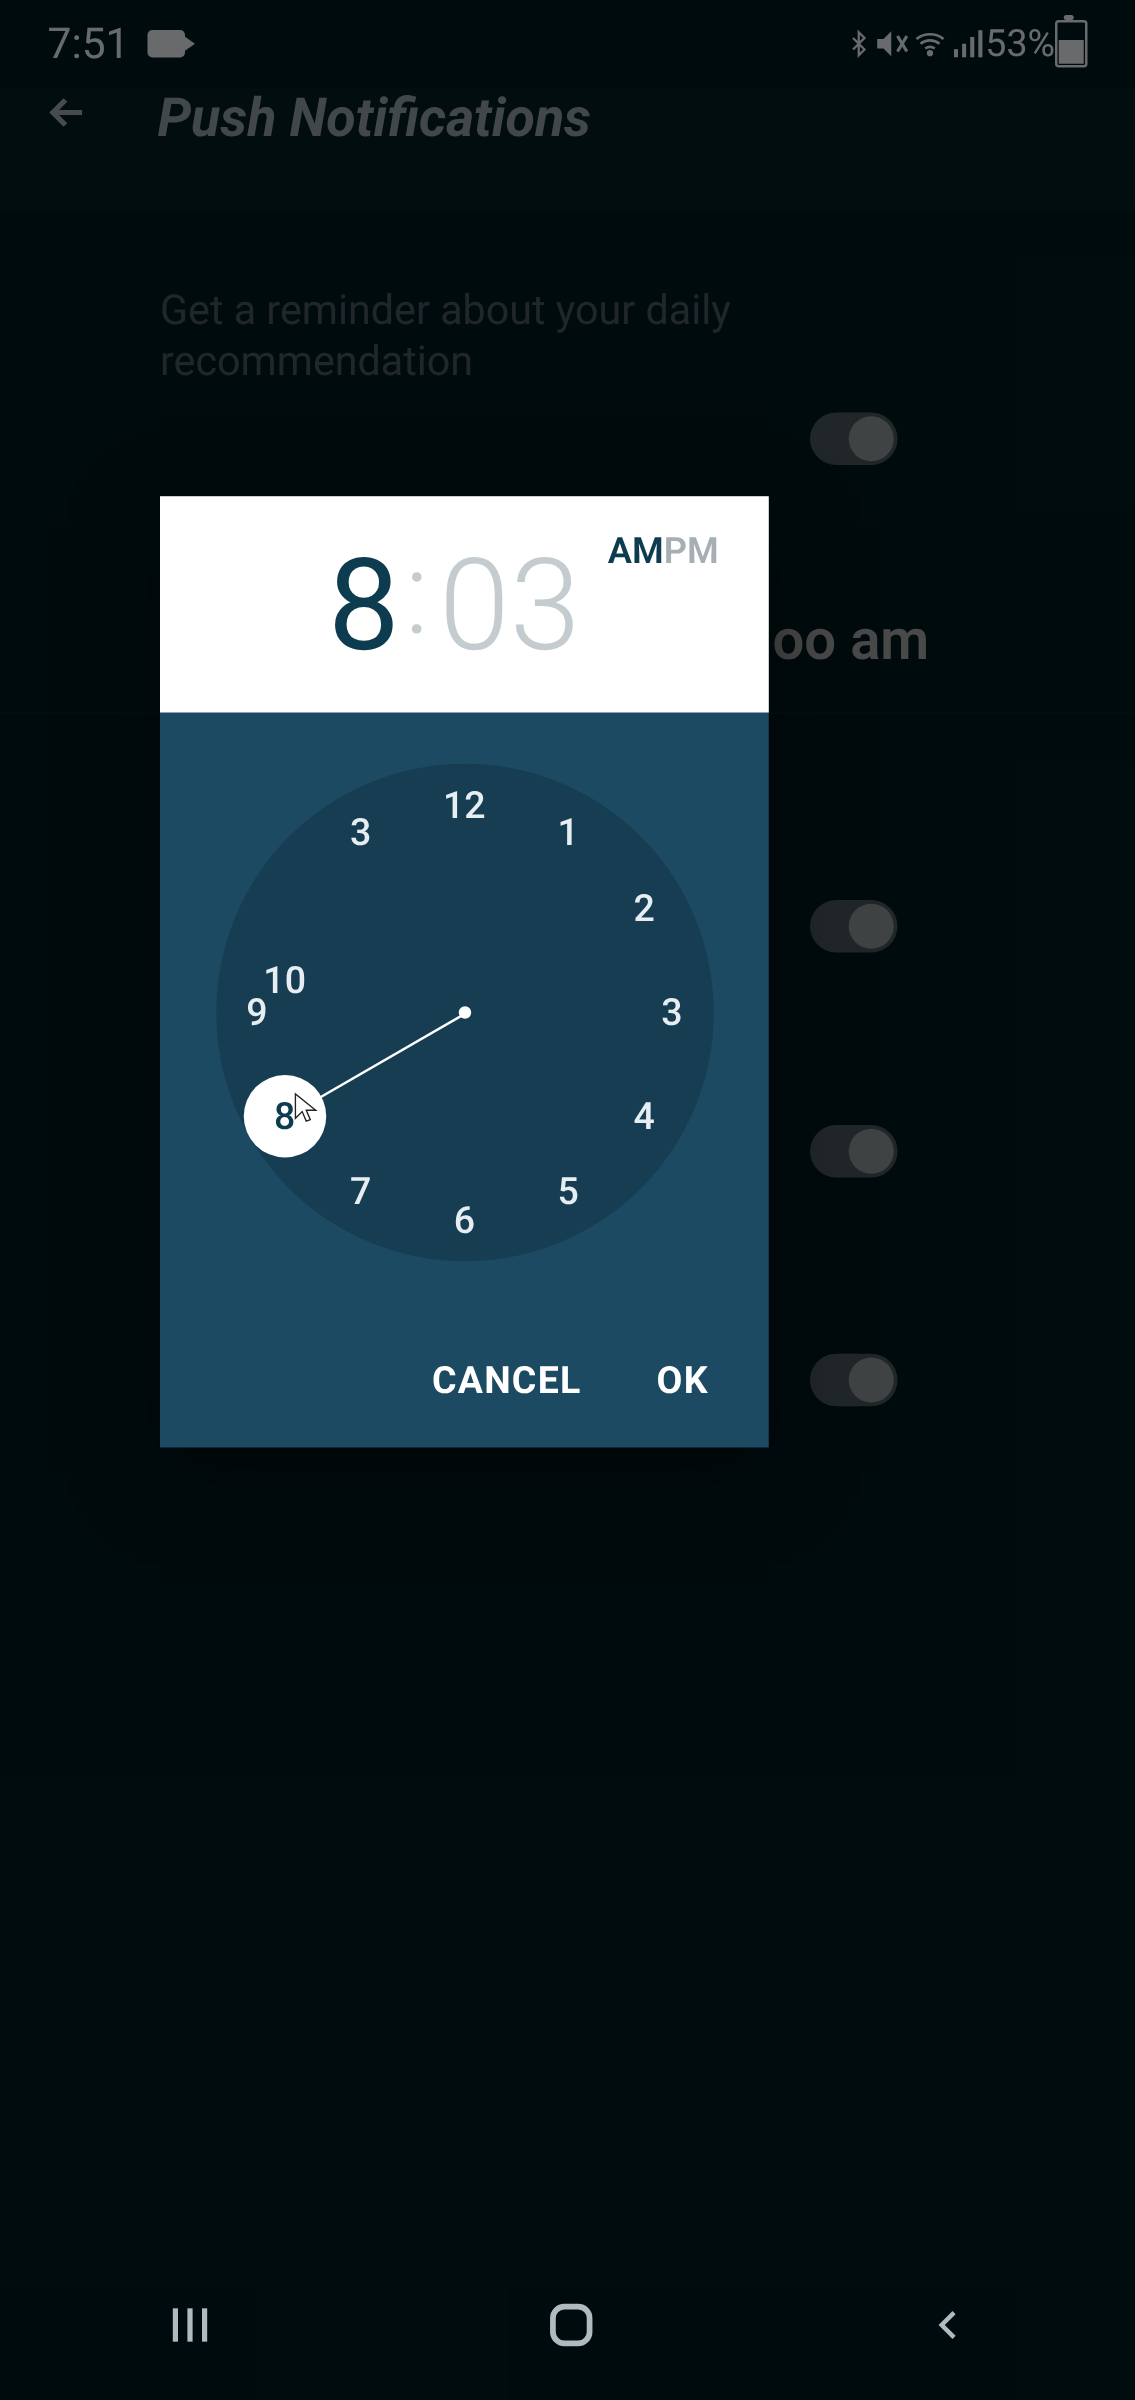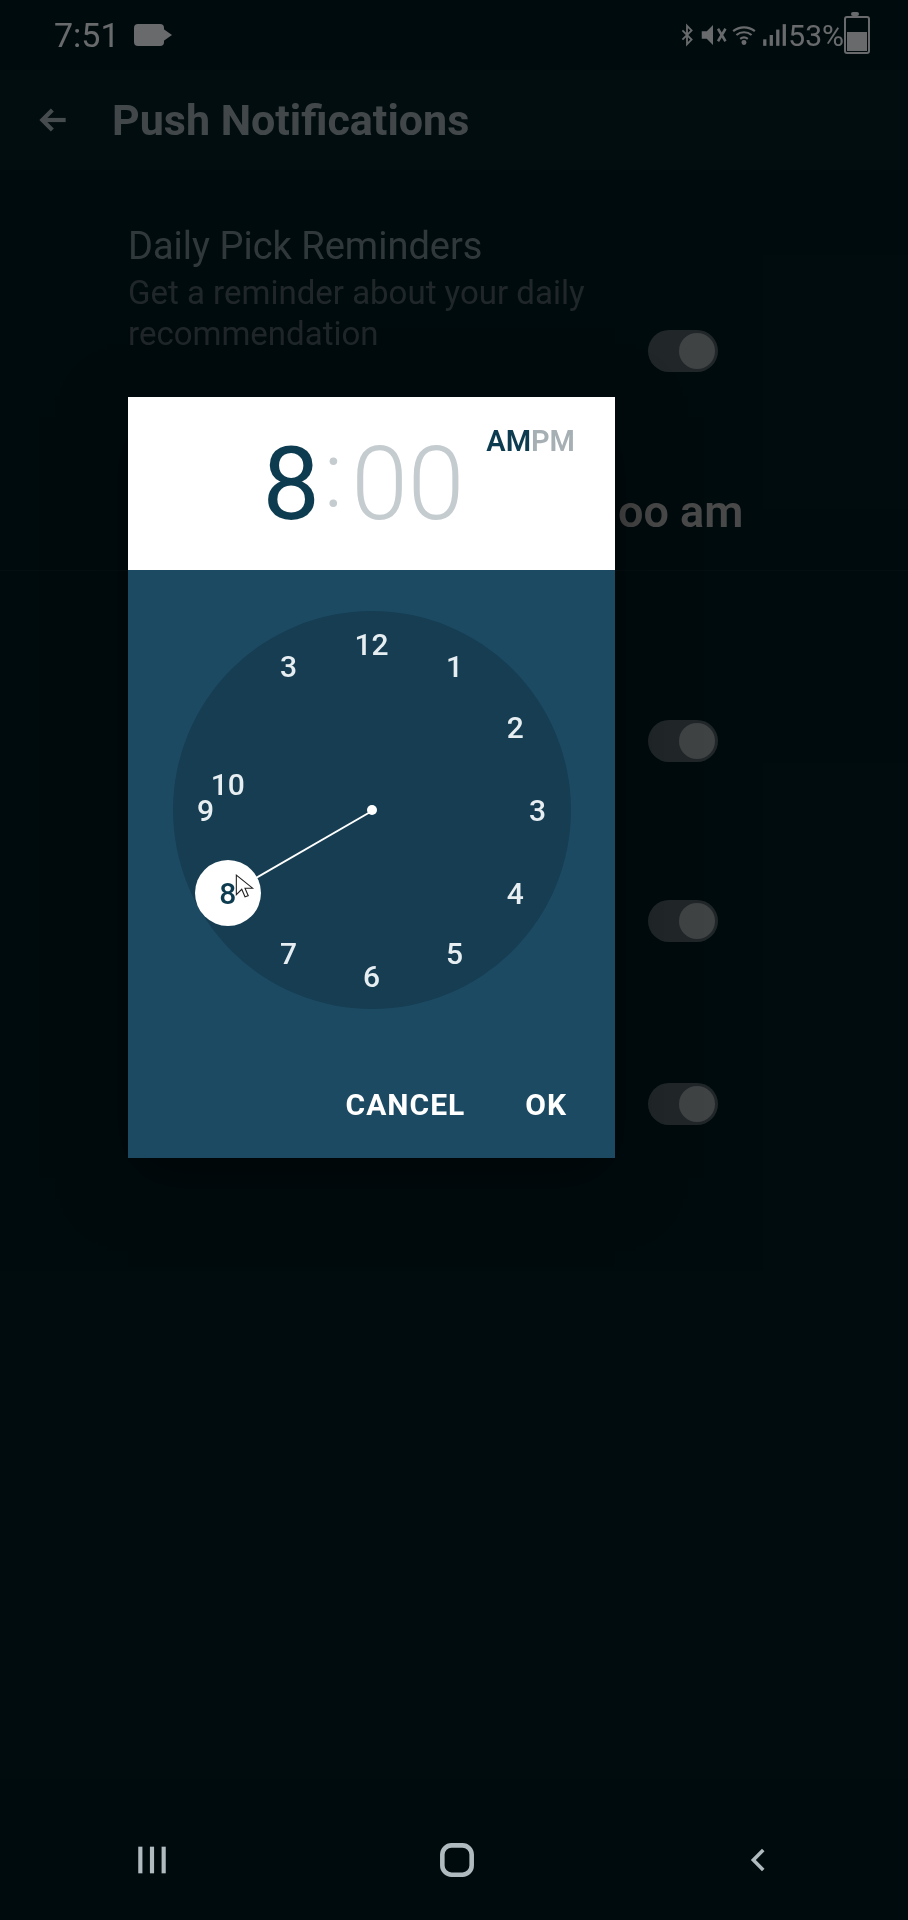--- a/index.html
+++ b/index.html
@@ -25,44 +25,44 @@
     align-items: center;
     justify-content: space-between;
     height: 70px;
     padding: 0 38px;
     font-size: 32px;
     color: #e8ecee;
     font-weight: 400;
   }
   .status-left { display: flex; align-items: center; gap: 14px; }
   .status-right { display: flex; align-items: center; }
-  .status-time { font-size: 34px; margin-left: 16px; }
+  .status-time { font-size: 34px; }
   .rec-icon {
     width: 30px; height: 22px; background: #e8ecee; border-radius: 4px;
     position: relative;
   }
   .rec-icon::after {
     content:''; position:absolute; right:-8px; top:4px; width:0;height:0;
     border-left:10px solid #e8ecee; border-top:7px solid transparent; border-bottom:7px solid transparent;
   }
   .batt {
     width: 22px; height: 34px; border: 2px solid #e8ecee; border-radius: 3px;
     position: relative; display:inline-block;
   }
   .batt::before { content:''; position:absolute; top:-6px; left:5px; width:8px; height:4px; background:#e8ecee; border-radius:2px;}
   .batt::after { content:''; position:absolute; bottom:1px; left:1px; right:1px; height:55%; background:#e8ecee;}
 
   
   .app-bar {
     display: flex;
-    align-items: center;
     height: 100px;
     padding: 0 34px;
-    gap: 38px;
+    gap: 52px;
     background: rgba(255,255,255,0.02);
+    font-style: italic;
   }
   .back-arrow { color:#9ba8ad; }
   .app-title {
     font-size: 43px;
     font-weight: 700;
     color: #93a0a5;
   }
 
   
   .settings {
@@ -252,21 +252,20 @@
     <svg class="back-arrow" width="40" height="40" viewBox="0 0 24 24" fill="none" stroke="currentColor" stroke-width="2.5">
         <path d="M19 12H5"></path>
         <path d="M11 18l-6-6 6-6"></path>
       </svg>
     <div class="app-title">Push Notifications</div>
   </div>
 
   <div class="settings">
 
     <div class="row">
-      <div class="row-title">Daily Pick Reminders</div>
       <div class="row-sub">Get a reminder about your daily recommendation</div>
     </div>
   </div>
 
   <div class="bg-toggles">
     <span class="toggle" style="left:648px; top:330px; position:absolute;">
         <span></span>
       </span>
     <span class="green-time" style="position:absolute; left:618px; top:485px;">oo am</span>
     <div style="position:absolute; left:0; right:0; top:570px;" class="divider"></div>
@@ -280,21 +279,21 @@
         <span></span>
       </span>
   </div>
 
   <div class="overlay"></div>
 
   <div class="dialog">
     <div class="dialog-header">
       <span class="time-h">8</span>
       <span class="time-colon">:</span>
-      <span class="time-m">00</span>
+      <span class="time-m">03</span>
       <span class="ampm">
         <span class="ampm-am">AM</span>
         <span class="ampm-pm">PM</span>
       </span>
     </div>
 
     <div class="clock-wrap">
       <div class="clock-face" id="clock-face">
         <div class="center-dot"></div>
         <div class="hand" id="clock-hand" style="transform: rotate(150deg);"></div>

